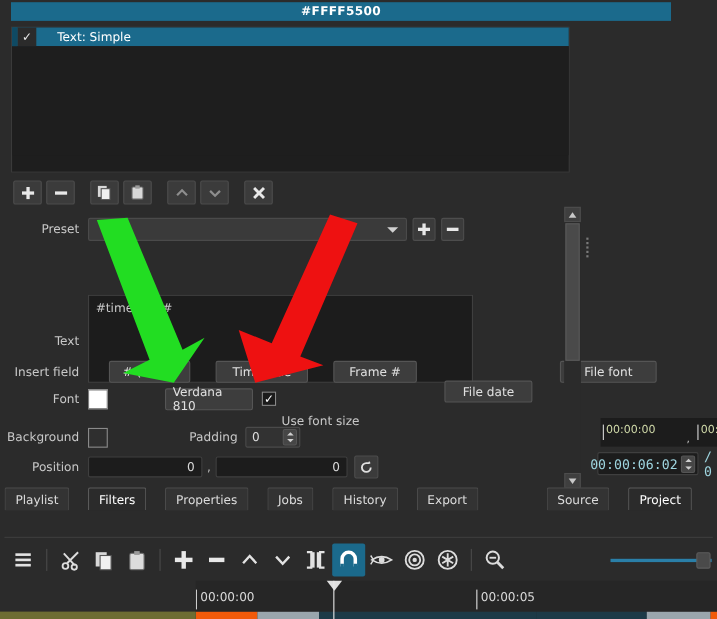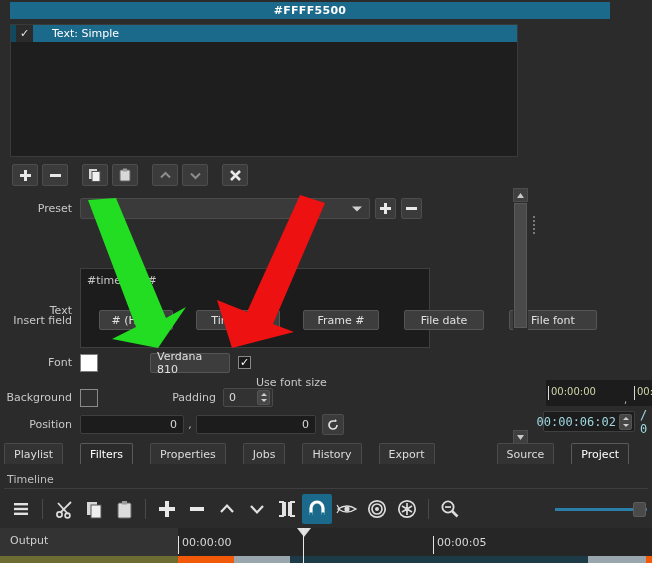--- a/index.html
+++ b/index.html
@@ -270,21 +270,21 @@
     <div class="prow" style="left:0; top:30px; align-items:center;margin-top:44px;">
       <div class="lbl" style="width:72px; padding-top:4px;">Text</div>
       <div class="textarea" style="width:350px; height:80px; margin-left:8px;">#timecode#</div>
     </div>
 
     <div class="prow" style="left:0; top:116px;gap:19px;">
       <div class="lbl" style="width:72px;">Insert field</div>
       <div class="pbtn" style="width:74px; margin-left:8px;"># (Hash)</div>
       <div class="pbtn" style="width:84px; margin-left:4px;">Timecode</div>
       <div class="pbtn" style="width:76px; margin-left:4px;">Frame #</div>
-      <div class="pbtn" style="width:80px; margin-left:6px;">File date</div>
+      <div class="pbtn" style="width:80px; margin-left:6px;margin-top:36px;">File date</div>
       <div class="pbtn" style="width:88px; margin-left:6px;">File font</div>
     </div>
 
     <div class="prow" style="left:0; top:142px;">
       <div class="lbl" style="width:72px;">Font</div>
       <div class="swatch-white" style="margin-left:8px;"></div>
       <div class="pbtn" style="width:80px; margin-left:52px;">Verdana 810</div>
       <div class="chk" style="margin-left:8px;">✓</div>
       <div style="margin-left:5px;color:#c8c8c8;margin-top:40px;">Use font size</div>
     </div>
@@ -362,23 +362,20 @@
     <div class="tab">Properties</div>
     <div class="tab">Jobs</div>
     <div class="tab">History</div>
     <div class="tab">Export</div>
   </div>
   <div class="tabs-right">
     <div class="tab">Source</div>
     <div class="tab active">Project</div>
   </div>
 
-  <div class="tl-title">
-    <span>Timeline</span>
-  </div>
   <div class="tl-rule"></div>
 
   <div class="tl-toolbar">
     <div class="tl-btn">
       <svg width="18" height="14" viewBox="0 0 18 14">
         <rect x="2" y="1" width="14" height="2.4" fill="#e2e2e2"></rect>
         <rect x="2" y="5.8" width="14" height="2.4" fill="#e2e2e2"></rect>
         <rect x="2" y="10.6" width="14" height="2.4" fill="#e2e2e2"></rect>
       </svg>
     </div>
@@ -467,23 +464,20 @@
         <path d="M12 12 L17.5 17.5" stroke="#dcdcdc" stroke-width="2.6"></path>
       </svg>
     </div>
   </div>
 
   <div class="zoomslider">
     <div class="zs-track"></div>
     <div class="zs-thumb"></div>
   </div>
 
-  <div class="tl-head">
-    <span class="out">Output</span>
-  </div>
   <div class="tl-headtrack"></div>
 
   <div class="tl-ruler">
     <div class="tk" style="left:0px;">00:00:00</div>
     <div class="tk" style="left:255px;">00:00:05</div>
   </div>
 
   <div class="tl-track">
     <div class="clip" style="left:0px;width:56px;background:#f25a0a;"></div>
     <div class="clip" style="left:56px;width:56px;background:#9aa6ad;"></div>

